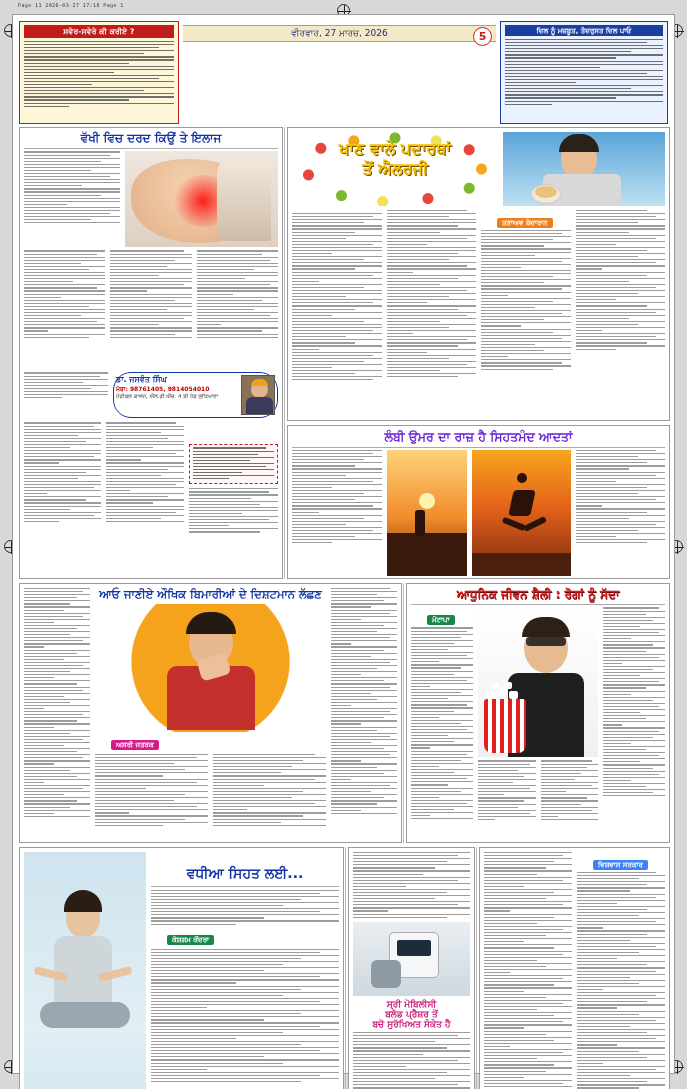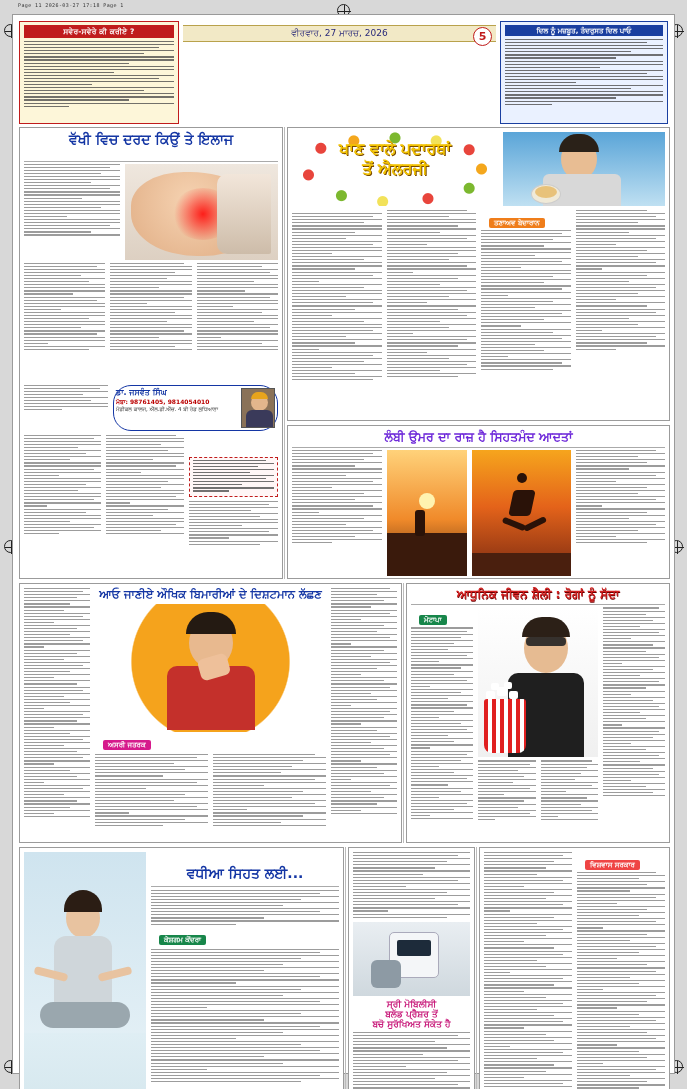--- a/index.html
+++ b/index.html
@@ -124,26 +124,26 @@
   .hdr.yellow{ color:#f2c200; text-shadow:1px 1px 0 #7a4b00; }
   .hdr.magenta{ color:#c81a7a;text-align:center; }
 
   .cols { display:flex; gap:5px; }
   .col { flex:1; }
 
   .photo { position:relative; overflow:hidden; }
 
   .subhead {
     display:inline-block; color:#fff; font-size:7px; font-weight:bold;
-    padding:1px 5px; border-radius:2px; margin:2px 8px 2px;
+    padding:1px 5px; border-radius:2px; margin:2px 16px 2px;
   }
   .sh-orange { background:#ef7d1a; }
   .sh-magenta{ background:#d61a8c; }
   .sh-green  { background:#17864a; }
-  .sh-blue   { background:#ef4444; }
+  .sh-blue   { background:#3b82f6; }
 
   .author {
     border:1px solid #1436a4; background:#fff;
     display:flex; gap:3px; padding:2px; align-items:flex-start;
   }
   .author .avatar {
     width:34px; height:40px; background:#8a7258;
     position:relative; overflow:hidden; border:1px solid #555;
   }
   .author .nm { font-size:8px; font-weight:bold; color:#1436a4; }
@@ -287,21 +287,21 @@
           <span class="s70"></span>
         <span></span>
           <span class="s30"></span>
       </div>
     </div>
   </div>
 
   <div class="content">
 
     <div class="box" style="left:0; top:0; width:264px; height:452px; padding:4px;">
-      <div class="hdr blue" style="font-size:14px; margin-bottom:13px;">ਵੱਖੀ ਵਿਚ ਦਰਦ ਕਿਉਂ ਤੇ ਇਲਾਜ</div>
+      <div class="hdr blue" style="font-size:12px; margin-bottom:3px;">ਵੱਖੀ ਵਿਚ ਦਰਦ ਕਿਉਂ ਤੇ ਇਲਾਜ</div>
       <div class="rule"></div>
 
       <div class="cols" style="height:96px;">
         <div class="col" style="flex:0 0 96px;">
           <div class="tx light">
             <span></span>
               <span class="s90"></span>
               <span></span>
               <span class="s80"></span>
               <span></span>

